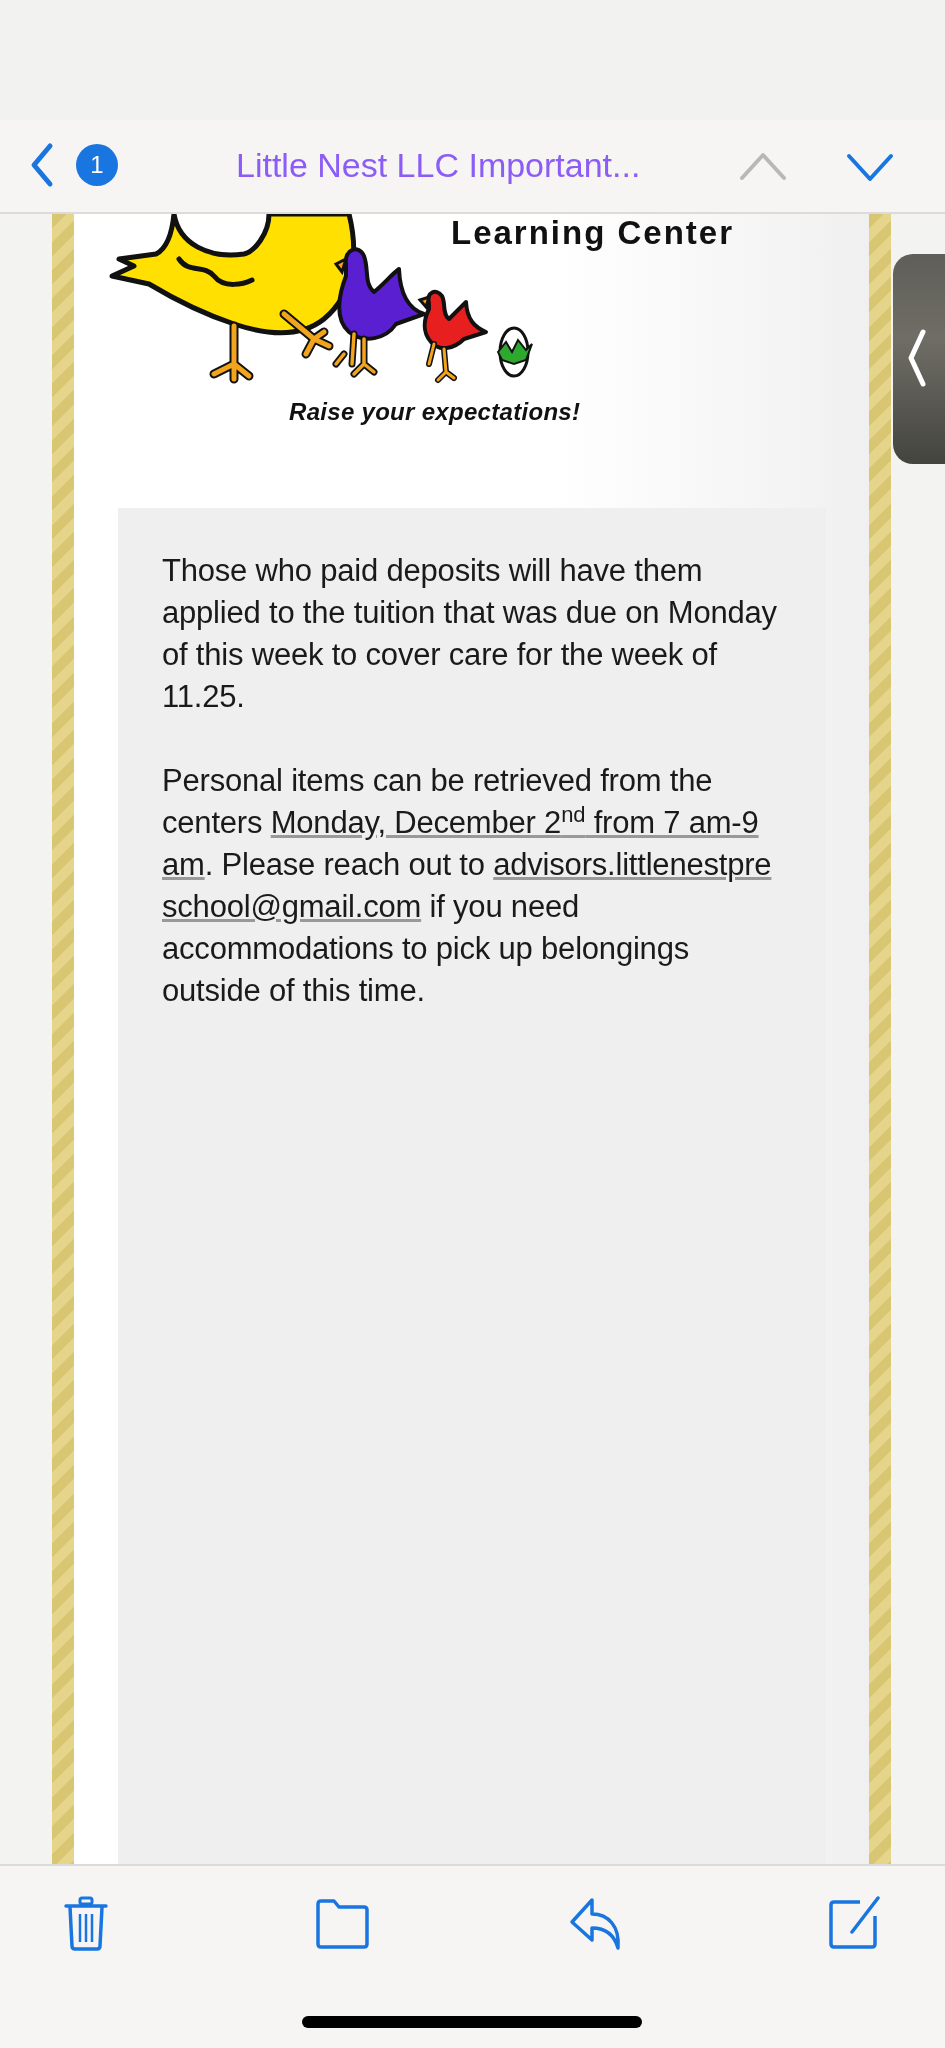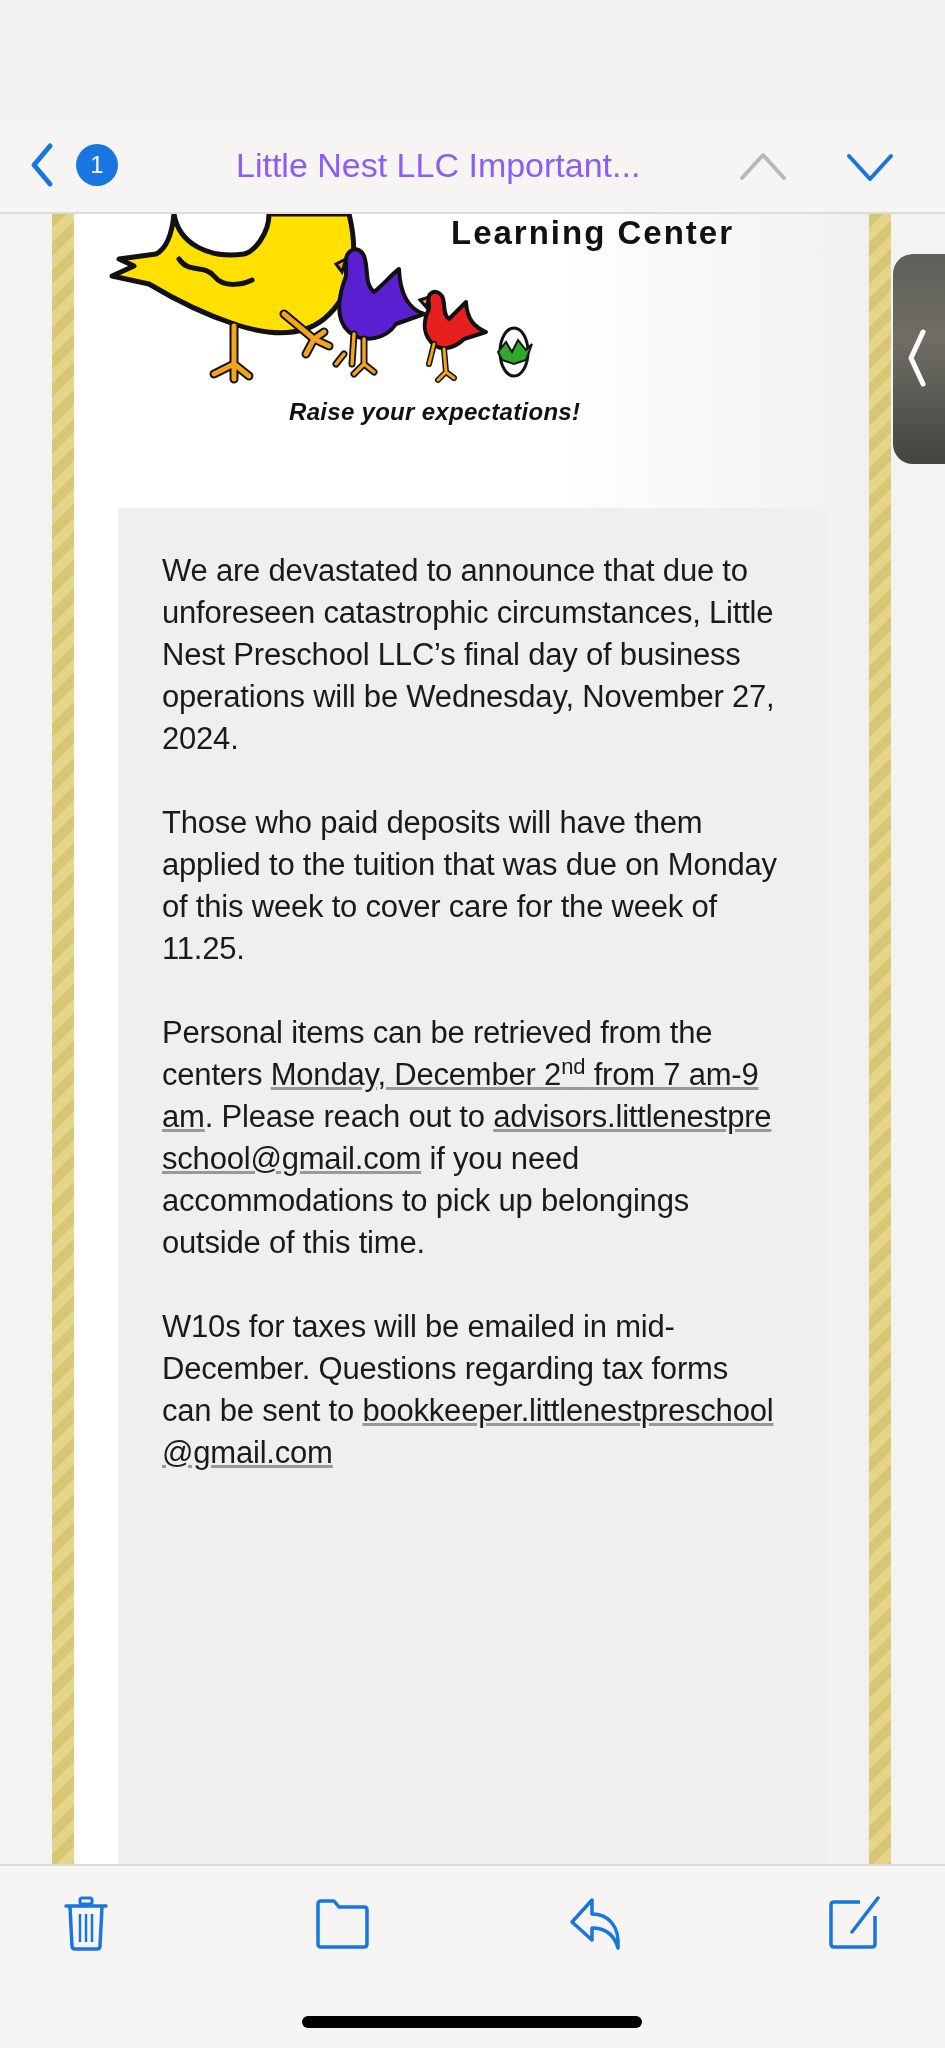--- a/index.html
+++ b/index.html
@@ -114,27 +114,23 @@
 
           <g>
             <ellipse cx="440" cy="138" rx="14" ry="24" fill="#fff" stroke="#111" stroke-width="3"></ellipse>
             <path d="M424 138 L432 128 L438 138 L444 126 L452 136 L458 130 L452 146 L440 150 L428 146 Z" fill="#2ea82e" stroke="#111" stroke-width="2"></path>
           </g>
         </svg>
         <div class="tagline">Raise your expectations!</div>
       </div>
 
       <div class="message-box">
-        <p class="para">We are devastated to announce that due to unforeseen catastrophic circumstances, Little Nest Preschool LLC’s final day of business operations will be Wednesday, November 27, 2024.</p>
         <p class="para">Those who paid deposits will have them applied to the tuition that was due on Monday of this week to cover care for the week of 11.25.</p>
         <p class="para">
           <span>Personal items can be retrieved from the centers </span><span class="u"><span>Monday, December 2</span><sup>nd</sup><span> from 7 am-9 am</span></span><span>. Please reach out to </span><a class="email">advisors.littlenestpreschool@gmail.com</a><span> if you need accommodations to pick up belongings outside of this time.</span>
-        </p>
-        <p class="para">
-          <span>W10s for taxes will be emailed in mid-December. Questions regarding tax forms can be sent to </span><a class="email">bookkeeper.littlenestpreschool@gmail.com</a>
         </p>
       </div>
     </div>
   </div>
 
   <div class="side-handle">
     <svg width="20" height="60" viewBox="0 0 20 60">
       <path d="M16 4 L4 30 L16 56" fill="none" stroke="#fff" stroke-width="5" stroke-linecap="round" stroke-linejoin="round"></path>
     </svg>
   </div>

